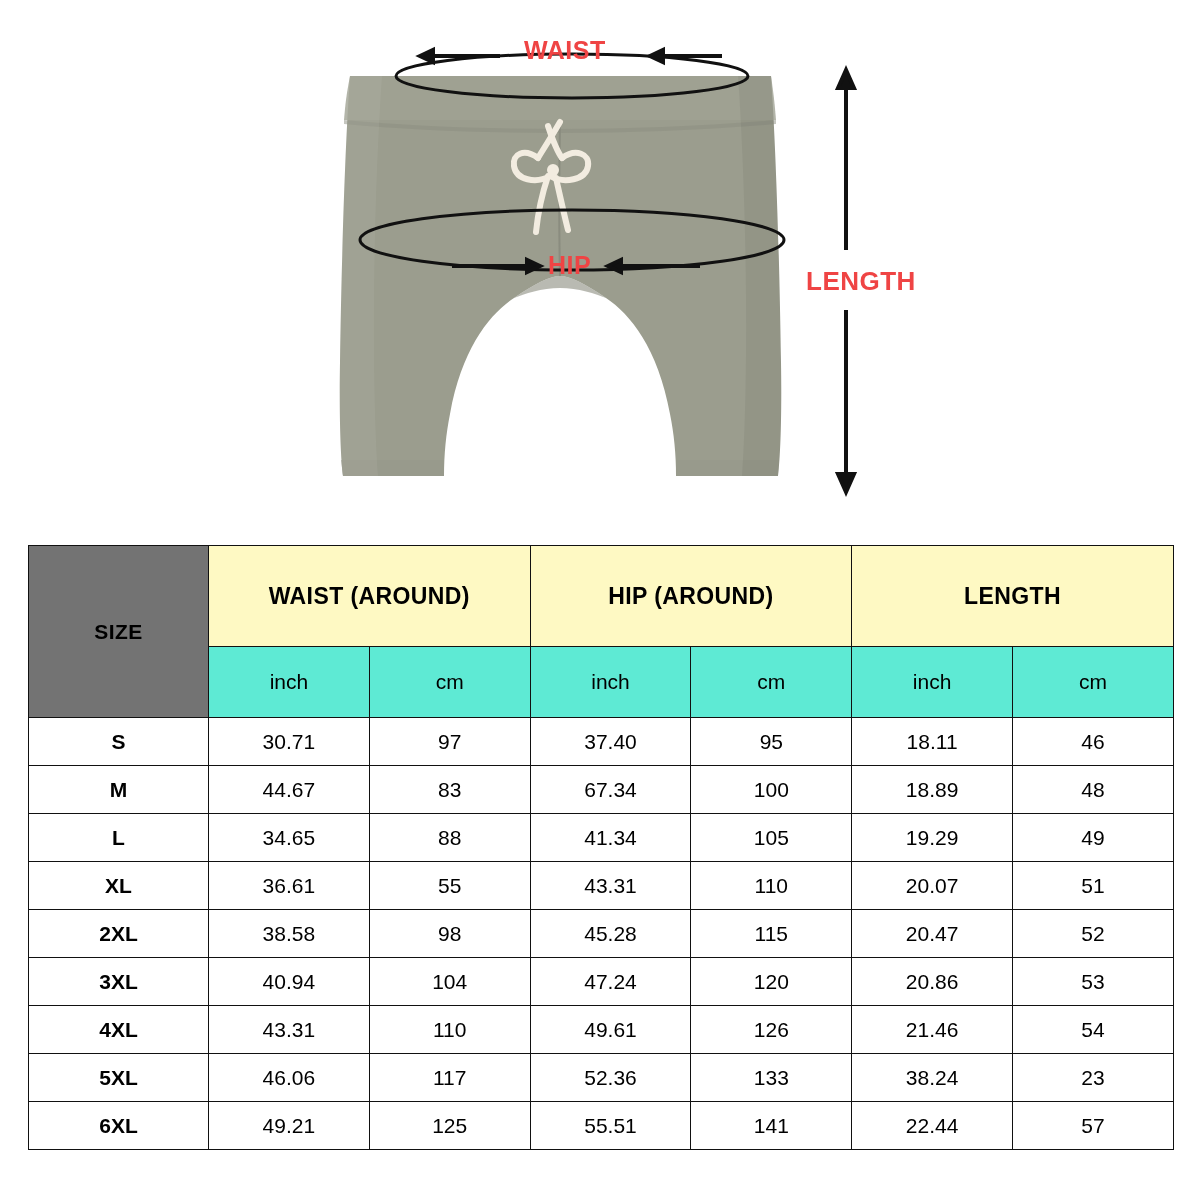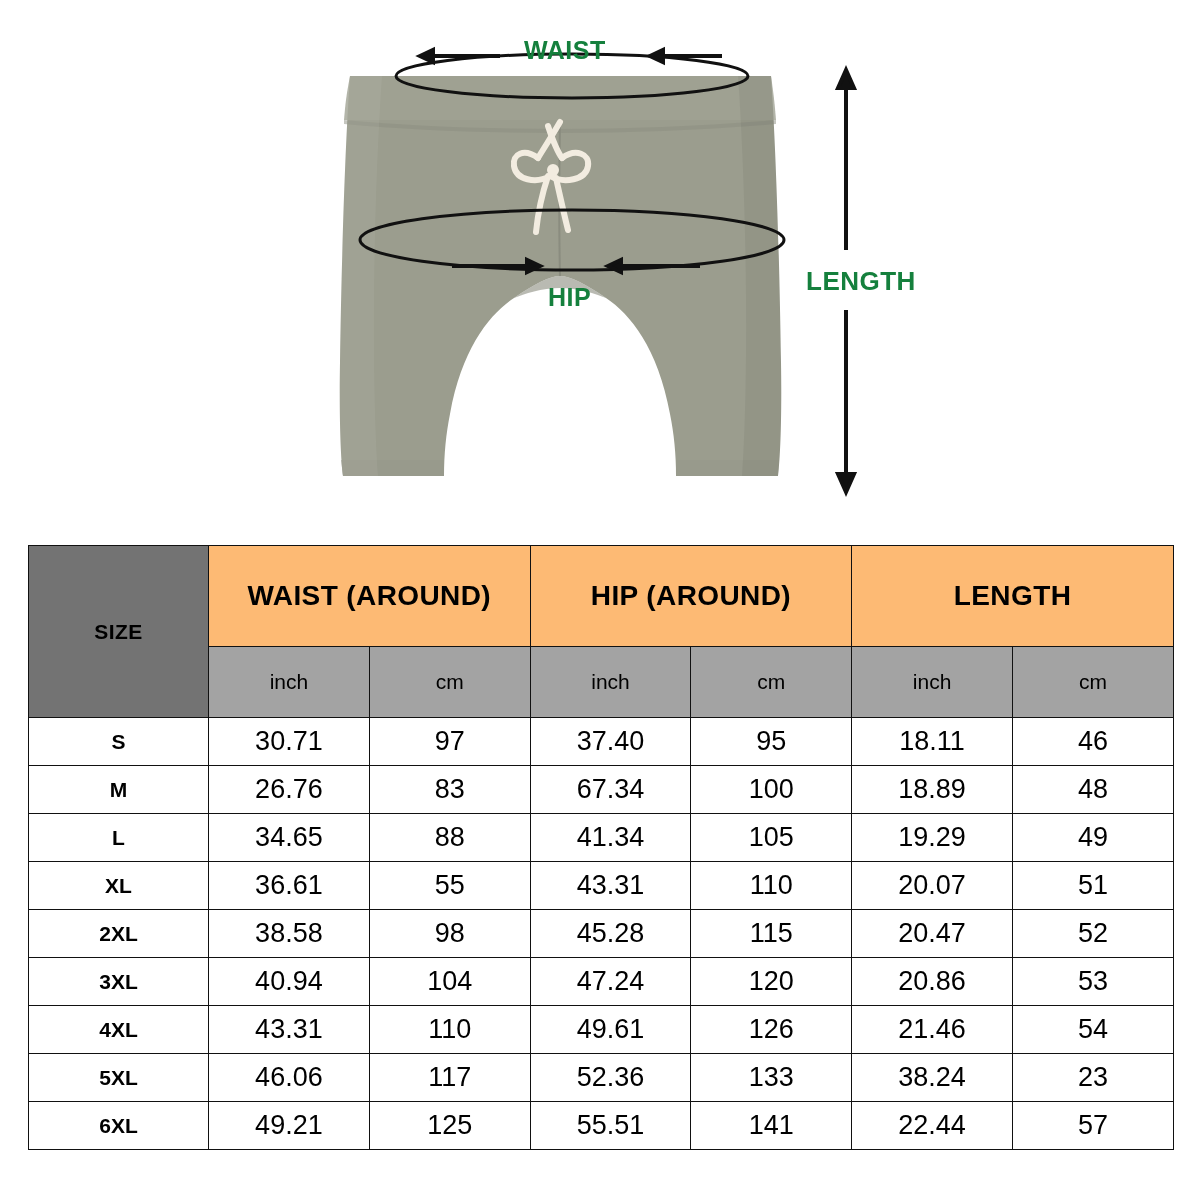--- a/index.html
+++ b/index.html
@@ -31,33 +31,32 @@
     width: 458px;
     height: 428px;
   }
   .shorts svg { display: block; }
 
   
   .lbl {
     position: absolute;
     font-weight: bold;
     letter-spacing: 0.5px;
-    color: #15803d;
+    color: #ef4444;
     text-align: center;
   }
   .lbl-waist {
     left: 524px;
     top: 36px;
     font-size: 25px;
   }
   .lbl-hip {
     left: 548px;
     top: 251px;
     font-size: 25px;
-    margin-top: 32px;
   }
   .lbl-length {
     left: 806px;
     top: 266px;
     font-size: 26px;
   }
 
   
   .overlay {
     position: absolute;
@@ -80,45 +79,45 @@
     width: 1145px;
     table-layout: fixed;
   }
   table.size-table th,
   table.size-table td {
     border: 1px solid #111;
     text-align: center;
     vertical-align: middle;
   }
   th.group-head {
-    background: #fdba74;
-    font-size: 28px;
+    background: #fef9c3;
+    font-size: 23px;
     font-weight: bold;
     height: 98px;
     letter-spacing: 0.4px;
   }
   th.size-head {
     background: #737373;
     font-size: 21px;
     font-weight: bold;
     letter-spacing: 0.4px;
   }
   th.unit-head {
-    background: #a3a3a3;
+    background: #5eead4;
     font-size: 21px;
     font-weight: normal;
     height: 68px;
   }
   td.size-cell {
     font-size: 21px;
     font-weight: bold;
     height: 45px;
   }
   td.val-cell {
-    font-size: 27px;
+    font-size: 21px;
     font-weight: normal;
     height: 45px;
   }
   
   col.c-size { width: 180px; }
   col.c-val  { width: 160.8px; }
 </style>
 </head>
 <body>
 
@@ -225,21 +224,21 @@
         <td class="size-cell">S</td>
         <td class="val-cell">30.71</td>
         <td class="val-cell">97</td>
         <td class="val-cell">37.40</td>
         <td class="val-cell">95</td>
         <td class="val-cell">18.11</td>
         <td class="val-cell">46</td>
       </tr>
       <tr>
         <td class="size-cell">M</td>
-        <td class="val-cell">26.76</td>
+        <td class="val-cell">44.67</td>
         <td class="val-cell">83</td>
         <td class="val-cell">67.34</td>
         <td class="val-cell">100</td>
         <td class="val-cell">18.89</td>
         <td class="val-cell">48</td>
       </tr>
       <tr>
         <td class="size-cell">L</td>
         <td class="val-cell">34.65</td>
         <td class="val-cell">88</td>

